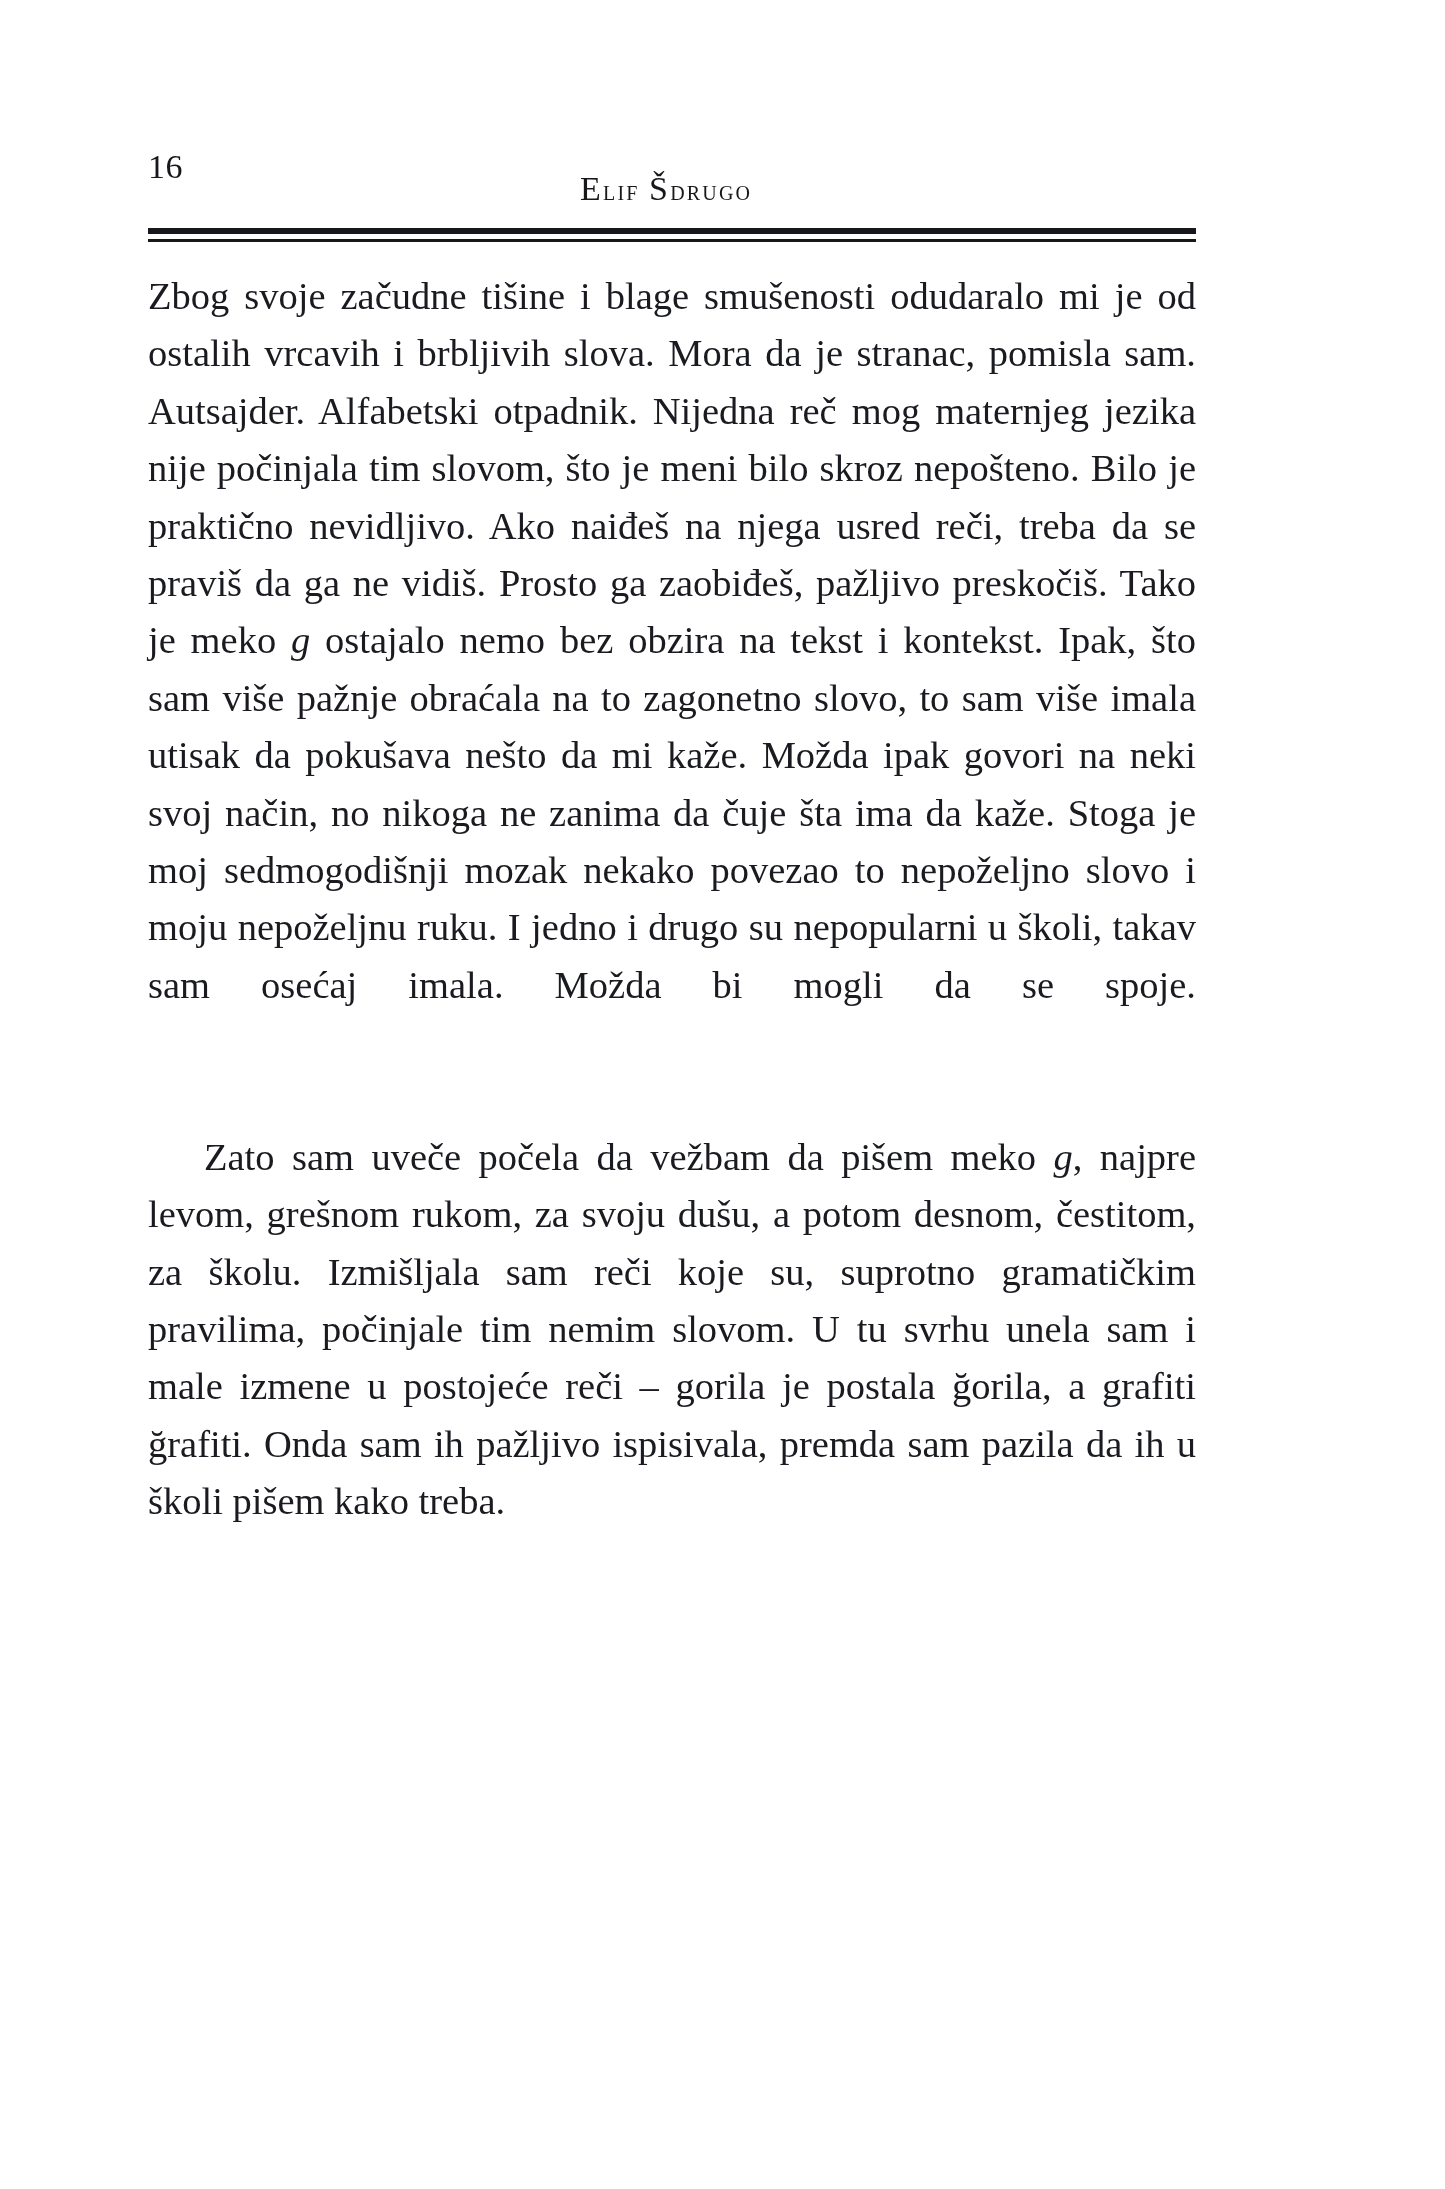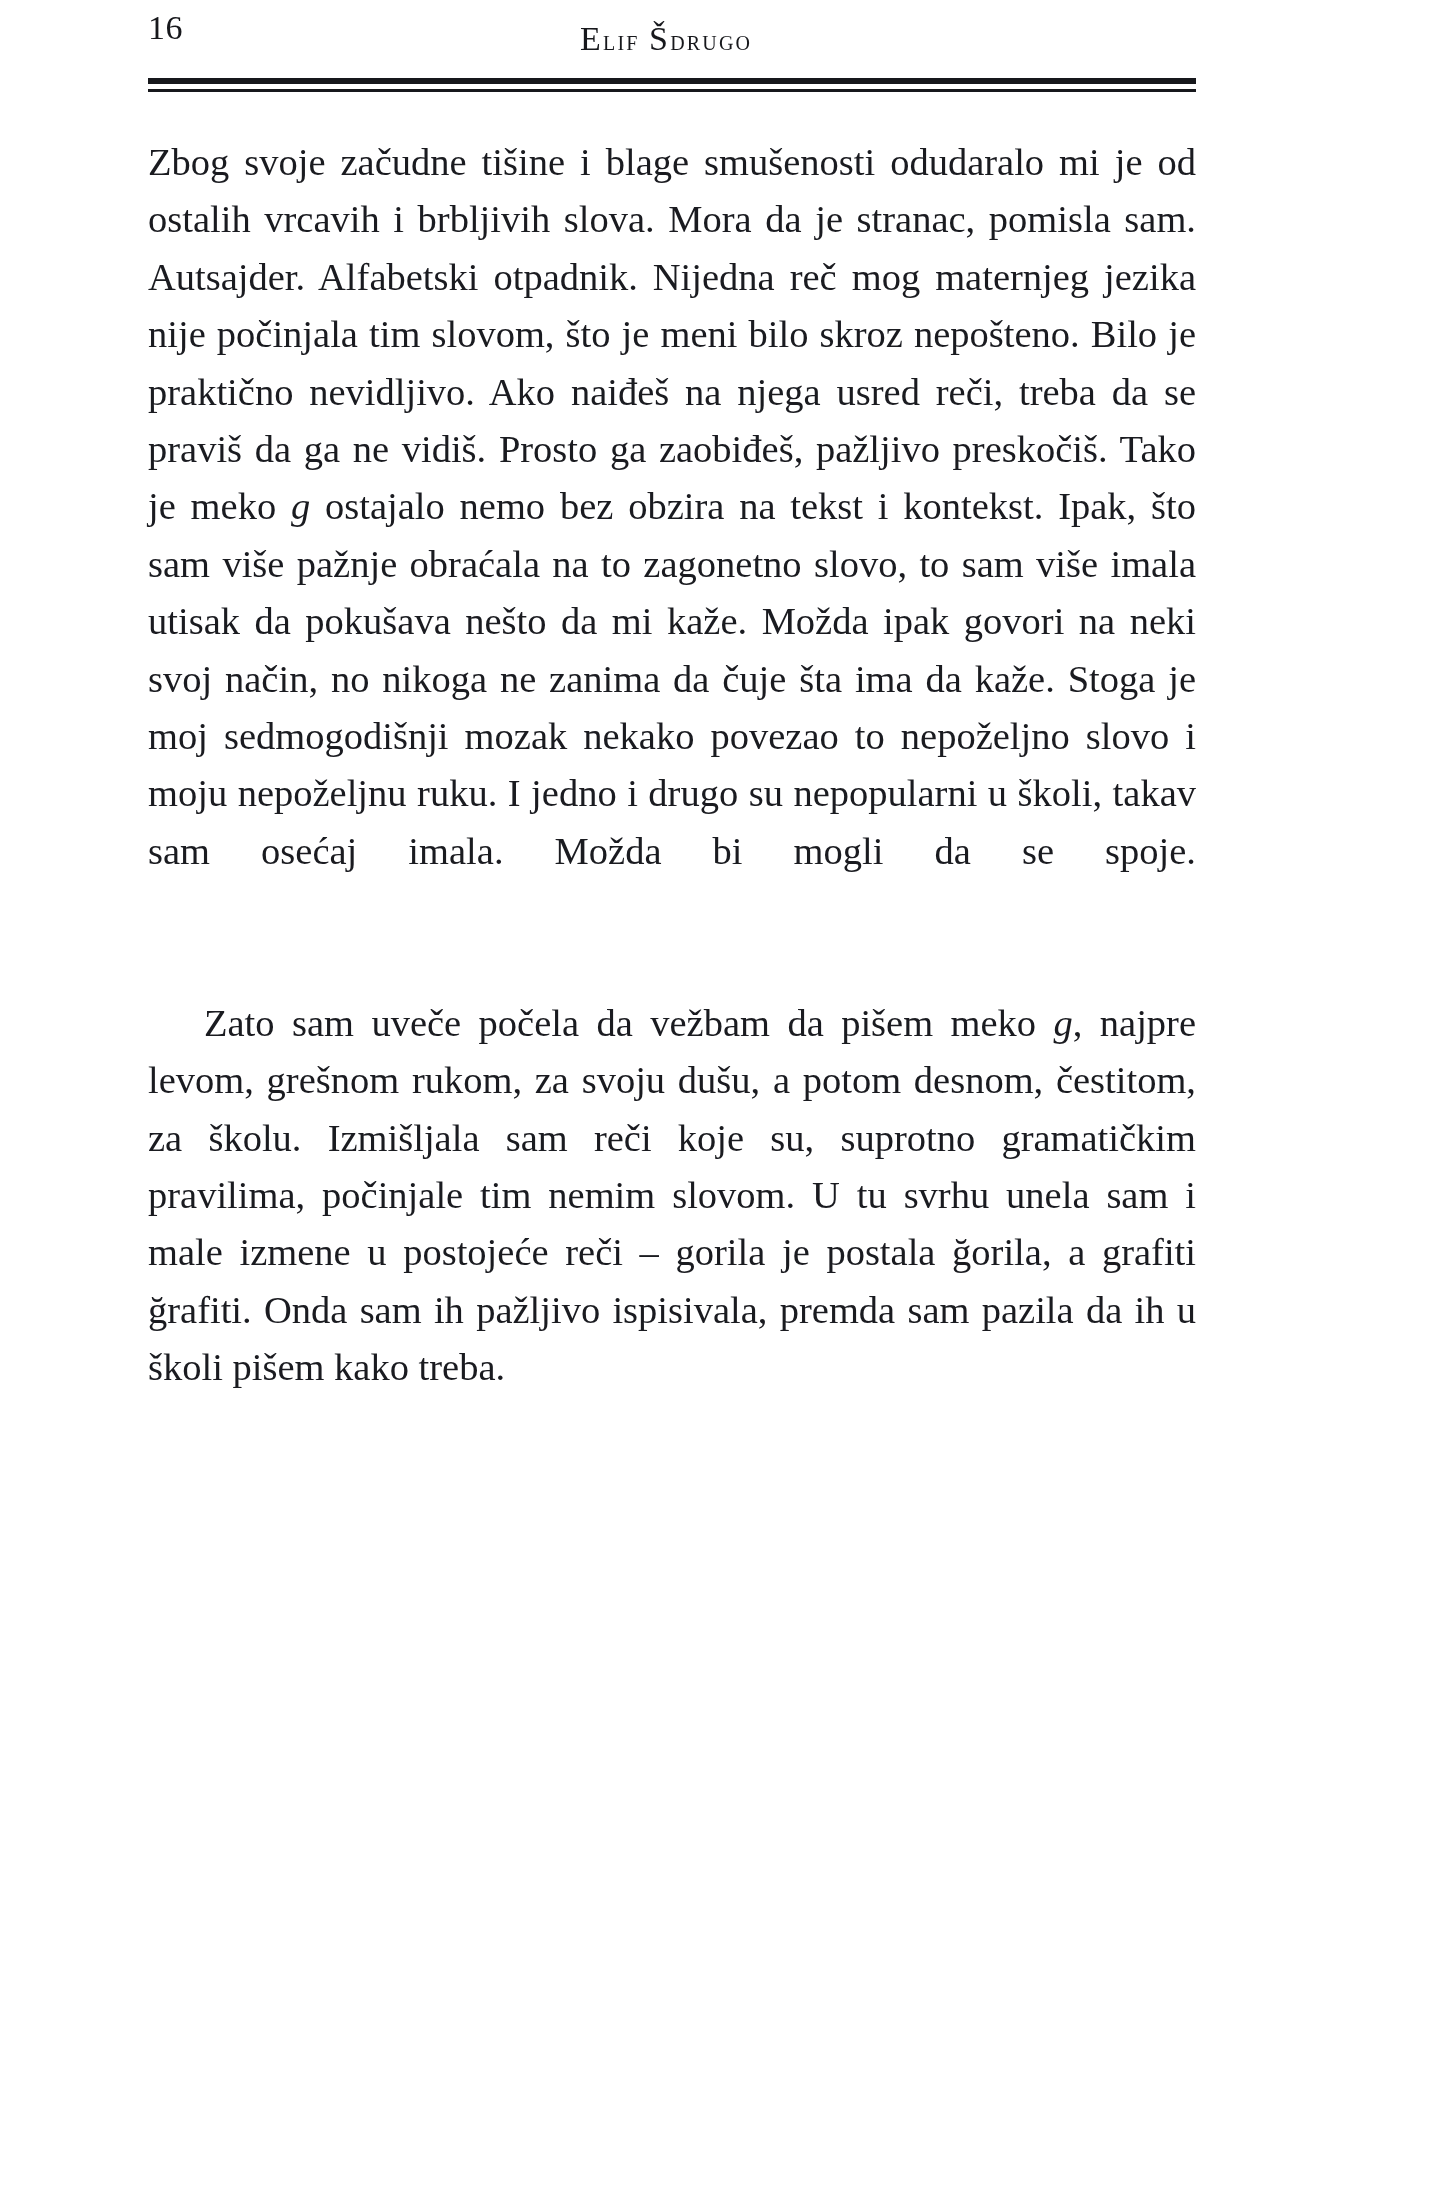--- a/index.html
+++ b/index.html
@@ -21,22 +21,23 @@
   .page-inner {
     position: absolute;
     left: 148px;
     top: 0;
     width: 1048px;
   }
   
   .running-head {
     position: relative;
     height: 56px;
+    margin-top: 150px;
     display: flex;
-    align-items: center;
+    align-items: flex-start;
   }
   .folio {
     font-size: 34px;
     line-height: 1;
     color: #17181c;
     letter-spacing: 0.4px;
     font-family: "Liberation Serif", "DejaVu Serif", serif;
   }
   .author-name {
     position: absolute;
@@ -68,21 +69,21 @@
     background: #ffffff;
     width: 100%;
   }
   .rule-thin {
     height: 3px;
     background: #17181c;
     width: 100%;
   }
   
   .body-text {
-    margin-top: 42px;
+    margin-top: 26px;
     width: 1048px;
   }
   .para {
     font-size: 38.5px;
     line-height: 57.4px;
     color: #1a1b20;
     text-align: justify;
     text-justify: inter-word;
     margin: 0;
     hyphens: manual;

